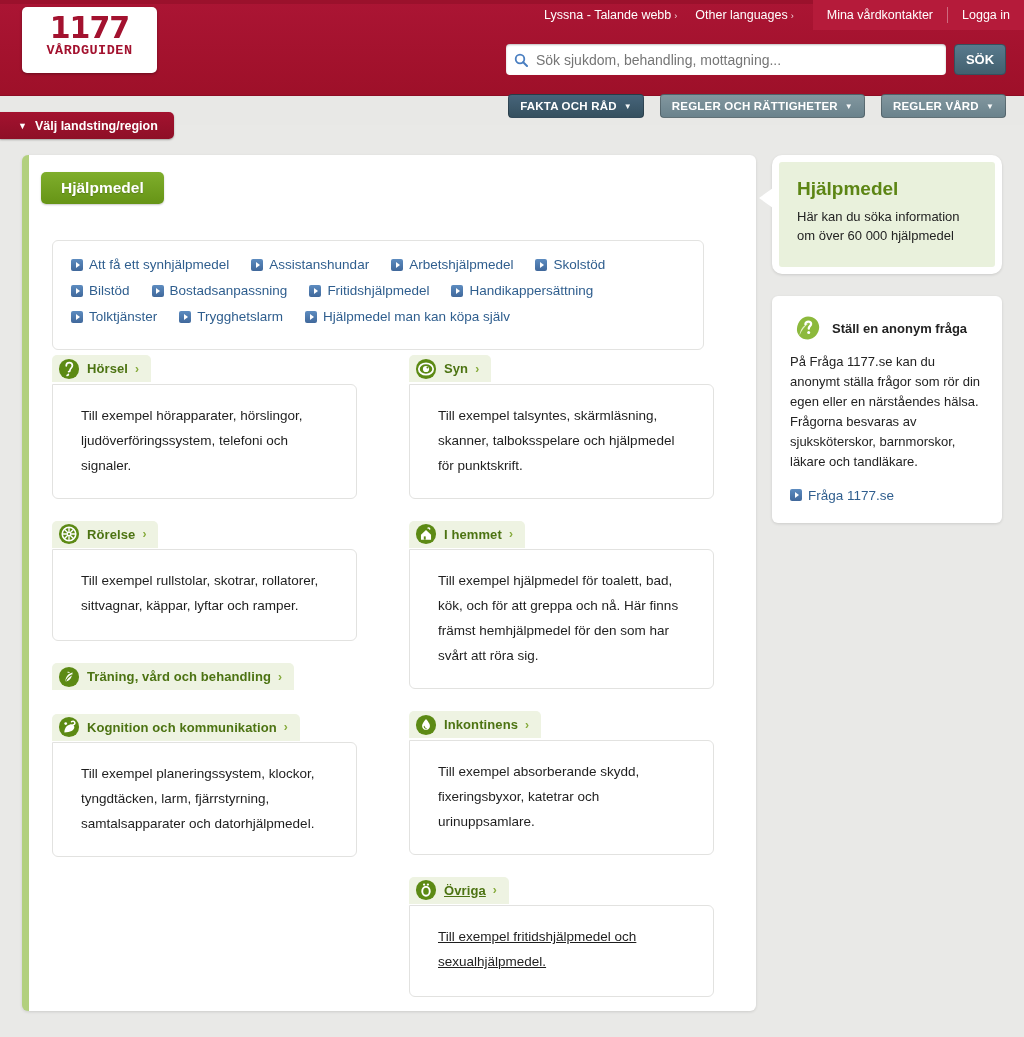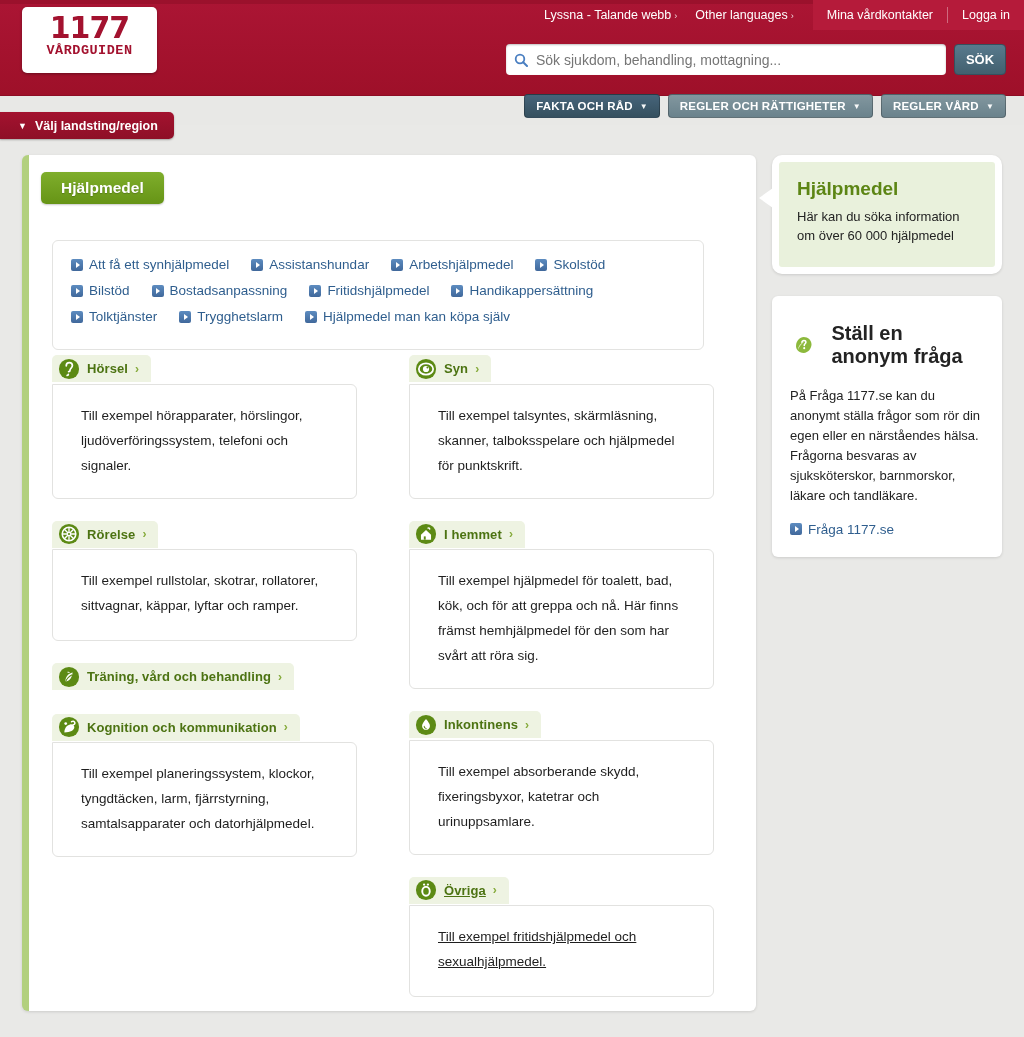--- a/index.html
+++ b/index.html
@@ -93,21 +93,21 @@
     border: 1px solid #35505e;
     border-radius: 4px;
     color: #fff; font-weight: bold; font-size: 13px;
     display:flex;align-items:center;justify-content:center;
     cursor: pointer;
   }
 
   
   .mainnav {
     position: absolute; right: 18px; top: 94px;
-    display: flex; gap: 8px;
+    display: flex; gap: 16px;
   }
   .navbtn {
     height: 24px;
     border-radius: 4px;
     color: #fff; font-weight: bold; font-size: 11.5px;
     letter-spacing: .2px;
     display: flex; align-items: center; gap: 7px;
     padding: 0 11px;
     cursor: pointer;
     border: 1px solid rgba(0,0,0,.25);
@@ -258,21 +258,21 @@
   .callout p { margin: 0; font-size: 13px; color: #232323; line-height: 19px; }
 
   .askbox {
     margin-top: 22px;
     background: #fff;
     border-radius: 6px;
     padding: 18px 18px 20px 18px;
     box-shadow: 0 1px 3px rgba(0,0,0,.12);
   }
   .askhead { display: flex; align-items: center; gap: 10px; margin-bottom: 10px; padding-left:4px;}
-  .askhead h3 { margin: 8px; font-size: 20px; color: #232323; font-weight: bold; }
+  .askhead h3 { margin: 0; font-size: 13px; color: #232323; font-weight: bold; }
   .askbox p { margin: 0 0 12px 0; font-size: 13px; line-height: 20px; color: #232323; }
   .asklink {
     display: inline-flex; align-items: center;
     font-size: 13.5px; color: #2f5e8e; text-decoration: none; cursor: pointer;
   }
 </style>
 </head>
 <body>
 
 <div class="page">

